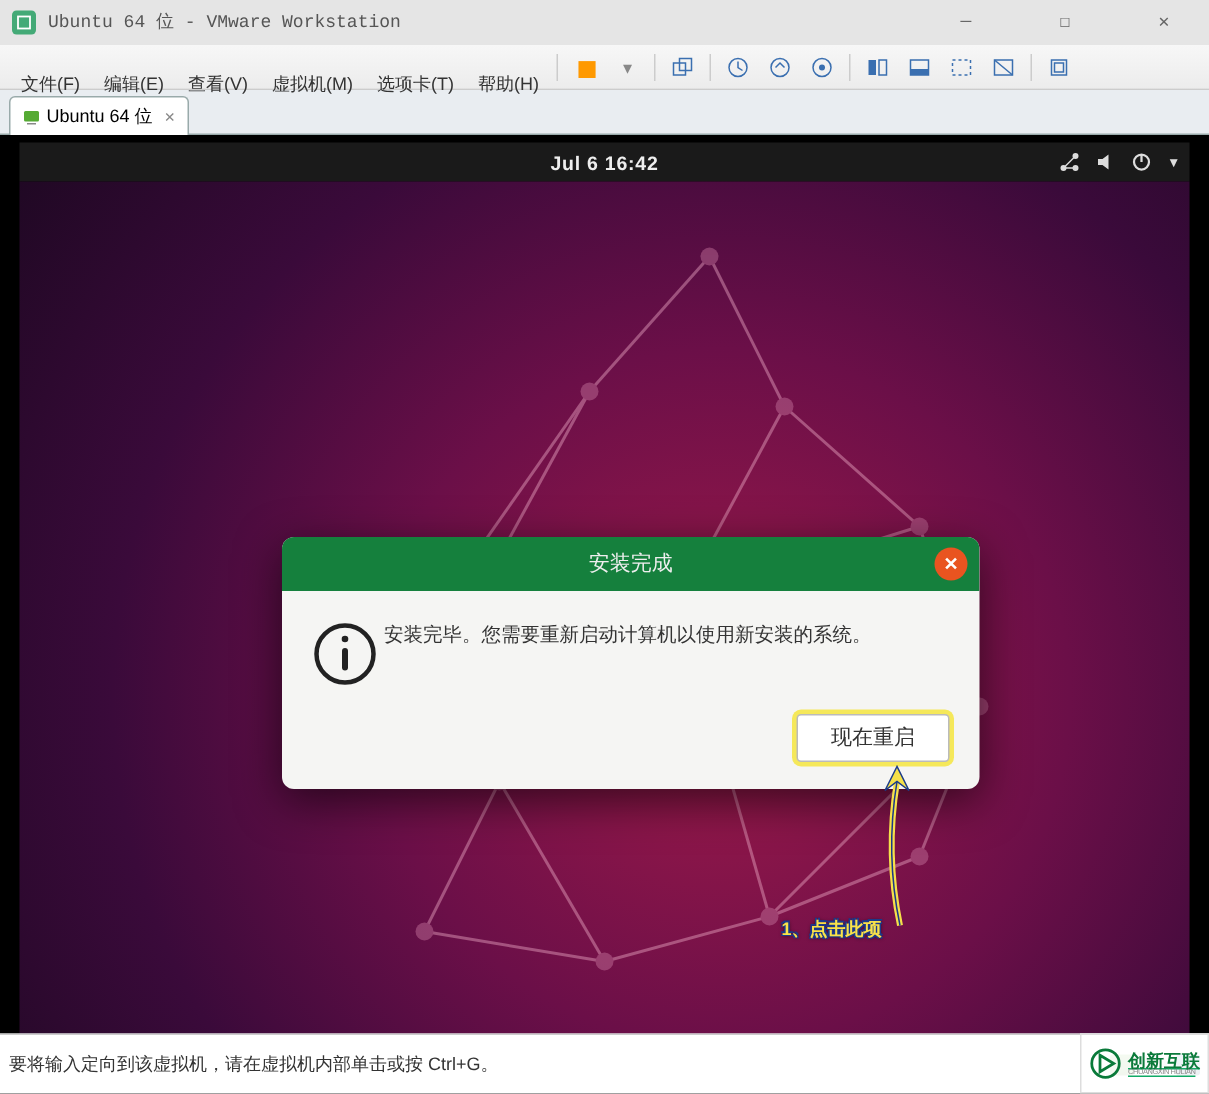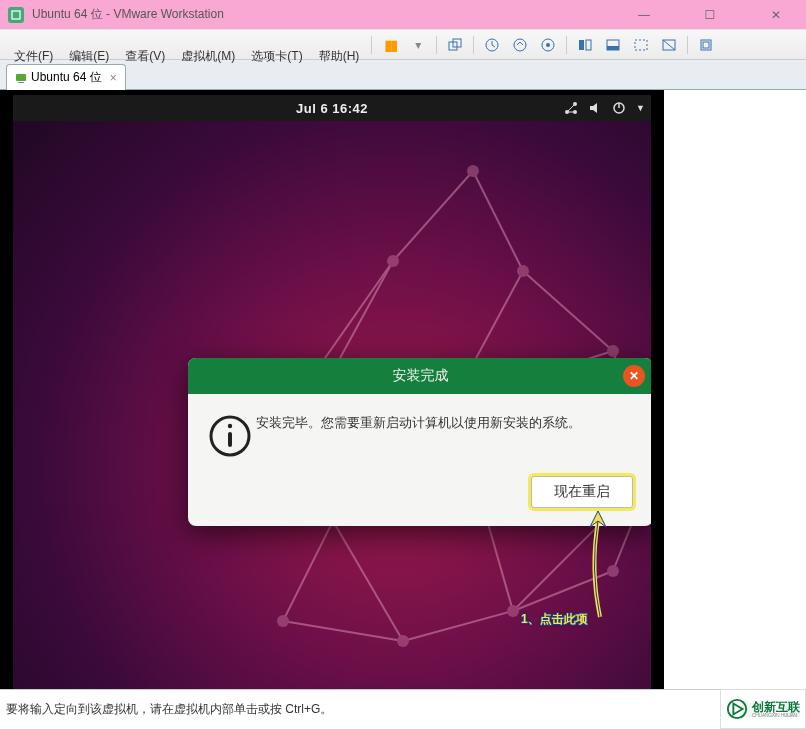--- a/index.html
+++ b/index.html
@@ -1,19 +1,19 @@
 <!DOCTYPE html>
 <html><head>
 <meta charset="utf-8">
 <style>
   * { box-sizing: border-box; margin: 0; padding: 0; }
   body { width: 806px; height: 729px; font-family: "Microsoft YaHei", "Segoe UI", sans-serif; background: #fff; overflow: hidden; position: relative; }
 
   
-  .titlebar { height: 30px; background: #f9a8d4; border-bottom: 1px solid #e5e5e5; display: flex; align-items: center; padding: 0 8px; font-size: 12px; color: #555; }
+  .titlebar { height: 30px; background: #e5e5e5; border-bottom: 1px solid #e5e5e5; display: flex; align-items: center; padding: 0 8px; font-size: 12px; color: #555; font-family: Liberation Mono, monospace; }
   .titlebar .app-icon { width: 16px; height: 16px; background: #4a7; border-radius: 3px; margin-right: 8px; display:flex; align-items:center; justify-content:center; }
   .titlebar .app-icon svg { width:10px; height:10px; }
   .titlebar .win-controls { margin-left: auto; display: flex; gap: 22px; color: #666; }
   .titlebar .win-controls span { width: 44px; text-align:center; cursor: default; }
 
   
   .menubar { height: 30px; background: linear-gradient(#f7f7f7,#ececec); border-bottom: 1px solid #ccc; display: flex; align-items: center; font-size: 12px; color: #333; padding: 0 6px; }
   .menubar .menu-item { padding: 0 8px; margin-top: 24px; }
   .menubar .sep { width: 1px; height: 18px; background: #ccc; margin: 0 4px; }
   .menubar .tool { width: 24px; height: 24px; display:flex; align-items:center; justify-content:center; margin: 0 2px; color:#4a6; }
@@ -21,21 +21,21 @@
   .menubar .pause { color:#f90; font-size:14px; font-weight:bold; letter-spacing:-2px; }
   .menubar .tool.shape { color:#3a6fb0; }
 
   
   .tabbar { height: 30px; background: #e9edf1; border-bottom: 1px solid #9aa; display: flex; align-items: flex-end; padding-left: 6px; font-size: 12px; }
   .tab { background: #fff; border: 1px solid #9aa; border-bottom: none; border-radius: 4px 4px 0 0; padding: 4px 8px; display: flex; align-items: center; gap: 4px; position: relative; top:1px;text-align:center; }
   .tab .vm-icon { width:12px; height:12px; }
   .tab .close { margin-left:4px; color:#888; font-size:12px; }
 
   
-  .viewport { position: relative; width: 664px; height: 609px; background: #000; }
+  .viewport { position: relative; width: 806px; height: 609px; background: #000; }
   .viewport .inner { position:absolute; left:13px; right:13px; top:5px; bottom:5px; background:#000; }
 
   
   .ubuntu-topbar { position:absolute; left:0; right:0; top:0; height:26px; background:#1a1a1a; color:#eee; display:flex; align-items:center; justify-content:center; font-size:13px; font-weight:bold; }
   .ubuntu-topbar .datetime { letter-spacing:0.5px; }
   .ubuntu-topbar .sysicons { position:absolute; right:6px; display:flex; gap:10px; align-items:center; }
   .ubuntu-topbar .sysicons svg { width:14px; height:14px; fill:#ddd; }
 
   
   .desktop { position:absolute; left:0; right:0; top:26px; bottom:0; background: radial-gradient(circle at 60% 60%, #a01a4a 0%, #6b0f48 40%, #3a0a3a 70%, #200824 100%); overflow:hidden; }
@@ -57,21 +57,21 @@
   
   .anno-arrow { position:absolute; left:567px; top:388px; pointer-events:none; }
   .anno-text { position:absolute; left:508px; top:490px; font-size:12px; font-weight:bold; color:#f9e24a; text-shadow: -1px -1px 0 #1a3a8a, 1px -1px 0 #1a3a8a, -1px 1px 0 #1a3a8a, 1px 1px 0 #1a3a8a, 0 0 3px #000; pointer-events:none; }
 
   
   .statusbar { position:absolute; left:0; right:0; bottom:0; height:40px; background:#fff; border-top:1px solid #ccc; display:flex; align-items:center; font-size:12px; color:#333; padding:0 6px; }
   .statusbar .st-icons { margin-left:auto; display:flex; gap:6px; align-items:center; }
   .statusbar .st-icons span { width:16px; height:14px; display:block; }
 
   
-  .watermark { position:absolute; right:0; bottom:0; width:86px; height:40px; background:rgba(255,255,255,0.92); border:1px solid #ddd; display:flex; align-items:center; justify-content:center; font-size:9px; color:#1a6; }
+  .watermark { position:absolute; right:0; bottom:0; width:86px; height:40px; background:rgba(255,255,255,0.92); border:1px solid #ddd; display:flex; align-items:center; justify-content:center; font-size:9px; color:#1a6;text-decoration:underline; }
   .watermark .wm { display:flex; align-items:center; gap:4px; }
   .watermark svg { width:22px; height:22px; }
   .watermark .wmtxt { line-height:1; }
   .watermark .wmtxt .cn { font-size:12px; font-weight:bold; color:#0a7a3a; }
   .watermark .wmtxt .en { font-size:5px; color:#888; letter-spacing:-0.3px; }
 </style>
 </head>
 <body>
 
 <div class="titlebar">

